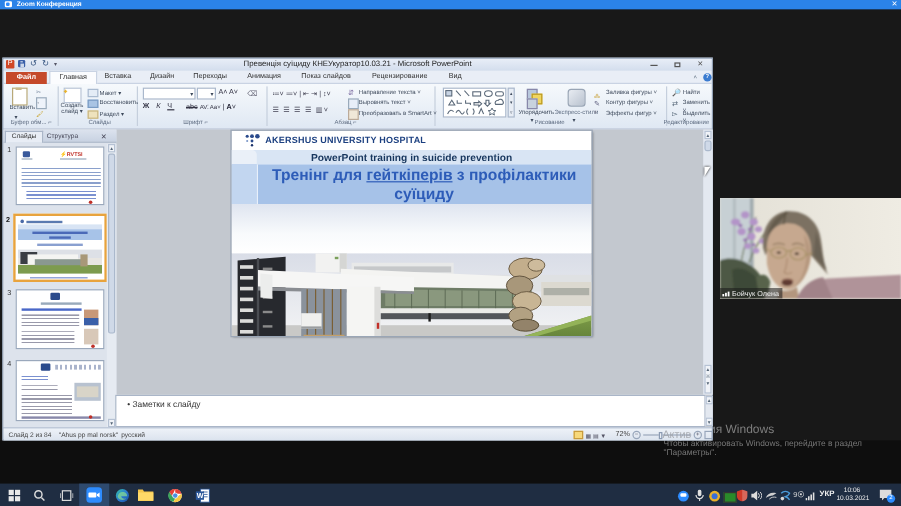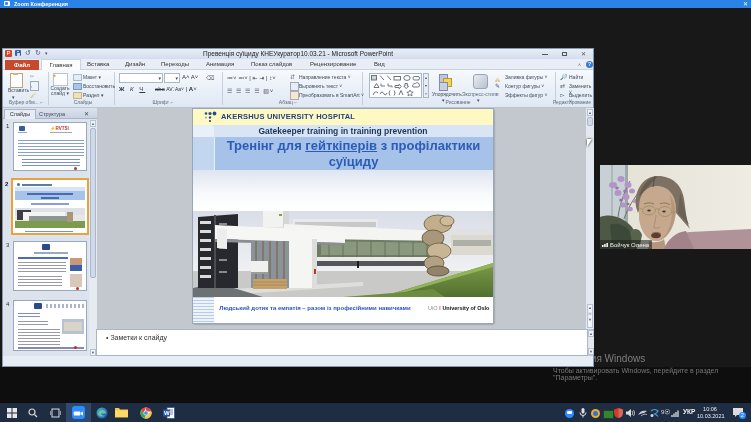--- a/index.html
+++ b/index.html
@@ -219,38 +219,38 @@
         <div class="a" style="left:60px;top:45px;width:3px;height:3px;background:#c03028;border-radius:50%"></div>
       </div>
 
       <div class="a" style="left:86px;top:12px;width:8px;height:236px;background:#e6ebf2">
         <div class="a" style="left:1px;top:0px;width:6px;height:7px;background:#f0f3f8;border:1px solid #b6c2d4;box-sizing:border-box;font-size:4px;color:#567;text-align:center;line-height:5px">▲</div>
         <div class="a" style="left:1px;top:8px;width:6px;height:150px;background:#cfd9e8;border:1px solid #aab8cc;box-sizing:border-box;border-radius:2px"></div>
         <div class="a" style="left:1px;top:229px;width:6px;height:7px;background:#f0f3f8;border:1px solid #b6c2d4;box-sizing:border-box;font-size:4px;color:#567;text-align:center;line-height:5px">▼</div>
       </div>
     </div>
 
-    <div class="a" id="slide" style="left:190px;top:1px;width:300px;height:214px;background:#fef9c3;box-shadow:1px 1px 2px rgba(0,0,0,.4);outline:1px solid #9aa6b6;overflow:hidden">
+    <div class="a" id="slide" style="left:190px;top:1px;width:300px;height:171px;background:#ffffff;box-shadow:1px 1px 2px rgba(0,0,0,.4);outline:1px solid #9aa6b6;overflow:hidden">
 
       <svg class="a" style="left:11px;top:2px" width="14" height="12" viewBox="0 0 14 12">
         <g fill="#2a4a8c">
             <circle cx="2" cy="2.5" r="1.3"></circle>
             <circle cx="6" cy="2.5" r="1.6"></circle>
             <circle cx="10.5" cy="2.5" r="1.9"></circle>
         <circle cx="2" cy="6.5" r="0.9" fill="#7a96c8"></circle>
             <circle cx="6" cy="6.5" r="1.2"></circle>
             <circle cx="10.5" cy="10" r="0.1" fill="none"></circle>
         <circle cx="6" cy="10" r="1.0" fill="#1a3168"></circle>
           </g>
       </svg>
       <div class="a" style="left:28px;top:3px;font-size:7.5px;font-weight:bold;color:#1c4080;letter-spacing:.2px">AKERSHUS UNIVERSITY HOSPITAL</div>
 
       <div class="a" style="left:0;top:16px;width:300px;height:12px;background:#d9e5f4"></div>
       <div class="a" style="left:0;top:16px;width:21px;height:12px;background:#eaf0f8;border-radius:0 4px 0 0"></div>
-      <div class="a" style="left:0;top:17px;width:300px;text-align:center;font-size:8.5px;font-weight:bold;color:#17365d">Gatekeeper training in training prevention</div>
+      <div class="a" style="left:0;top:17px;width:300px;text-align:center;font-size:8.5px;font-weight:bold;color:#17365d">PowerPoint training in suicide prevention</div>
 
       <div class="a" style="left:0;top:28px;width:300px;height:33px;background:#a6c2e8"></div>
       <div class="a" style="left:0;top:28px;width:21px;height:33px;background:#c2d6f0"></div>
       <div class="a" style="left:21px;top:28px;width:1px;height:33px;background:#e8f0fa"></div>
       <div class="a" style="left:21px;top:29px;width:279px;text-align:center;font-size:13px;font-weight:bold;color:#2d5cb8;line-height:15.5px">Тренінг для <u>гейткіперів</u> з профілактики<br>суїциду</div>
 
       <div class="a" style="left:0;top:61px;width:300px;height:41px;background:linear-gradient(#dfe5f0,#f8fafc 60%,#fff)"></div>
 
       <svg class="a" style="left:0;top:102px" width="300" height="86" viewBox="0 0 300 86">
         <defs>
@@ -373,20 +373,34 @@
       <div class="a" style="left:9px;top:4px;font-size:7px;color:#333">• Заметки к слайду</div>
     </div>
     <div class="a" style="left:585px;top:222px;width:6px;height:25px;background:#e3e8f0">
       <div class="a" style="left:0px;top:0px;width:6px;height:7px;background:#f0f3f8;border:1px solid #b6c2d4;box-sizing:border-box;font-size:4px;color:#567;text-align:center;line-height:5px">▲</div>
       <div class="a" style="left:0px;top:18px;width:6px;height:7px;background:#f0f3f8;border:1px solid #b6c2d4;box-sizing:border-box;font-size:4px;color:#567;text-align:center;line-height:5px">▼</div>
     </div>
 
     <div class="a" style="left:584px;top:31px;width:0;height:0;border-left:5px solid #fff;border-bottom:8px solid transparent;filter:drop-shadow(0 0 1px #000);z-index:5"></div>
   </div>
 
+  <div class="a" style="left:0;top:307px;width:590px;height:11px;background:linear-gradient(#eef2f8,#dbe3ee);border-top:1px solid #b7c2d4;box-sizing:border-box">
+    <span class="a" style="left:4px;top:2.5px;font-size:5.5px;color:#444">Слайд 2 из 84</span>
+    <span class="a" style="left:46px;top:2.5px;font-size:5.5px;color:#444">"Ahus pp mal norsk"</span>
+    <span class="a" style="left:98px;top:2.5px;font-size:5.5px;color:#444">русский</span>
+    <span class="a" style="left:475px;top:2px;width:8px;height:7px;background:#f7d87a;border:1px solid #c89b3c;box-sizing:border-box"></span>
+    <span class="a" style="left:485px;top:3px;font-size:5px;color:#556">▦ ▤ ▼</span>
+    <span class="a" style="left:510px;top:2px;font-size:6px;color:#444">72%</span>
+    <span class="a" style="left:524px;top:2px;width:7px;height:7px;border-radius:50%;border:1px solid #98a6bb;box-sizing:border-box;font-size:5px;line-height:5px;text-align:center;color:#556">−</span>
+    <span class="a" style="left:533px;top:5px;width:40px;height:1px;background:#9aa8bc"></span>
+    <span class="a" style="left:546px;top:3px;width:3px;height:6px;background:#e8edf4;border:1px solid #8a9ab2;box-sizing:border-box"></span>
+    <span class="a" style="left:575px;top:2px;width:7px;height:7px;border-radius:50%;border:1px solid #98a6bb;box-sizing:border-box;font-size:5px;line-height:5px;text-align:center;color:#556">+</span>
+    <span class="a" style="left:584px;top:2px;width:7px;height:7px;border:1px solid #98a6bb;box-sizing:border-box"></span>
+    <span class="a" style="left:549px;top:0px;font-size:9px;color:#9a9da2;opacity:.8">Актив</span>
+  </div>
 </div>
 
 <div class="a" id="video" style="left:600px;top:165px;width:151px;height:84px;background:#e8e5dc;overflow:hidden;z-index:2">
   <svg width="151" height="84" viewBox="0 0 151 84">
     <defs>
       <linearGradient id="wall" x1="0" y1="0" x2="1" y2="0">
         <stop offset="0" stop-color="#e3e0d6"></stop>
           <stop offset="1" stop-color="#efece3"></stop>
       </linearGradient>
       <filter id="soft" x="-10%" y="-10%" width="120%" height="120%">

